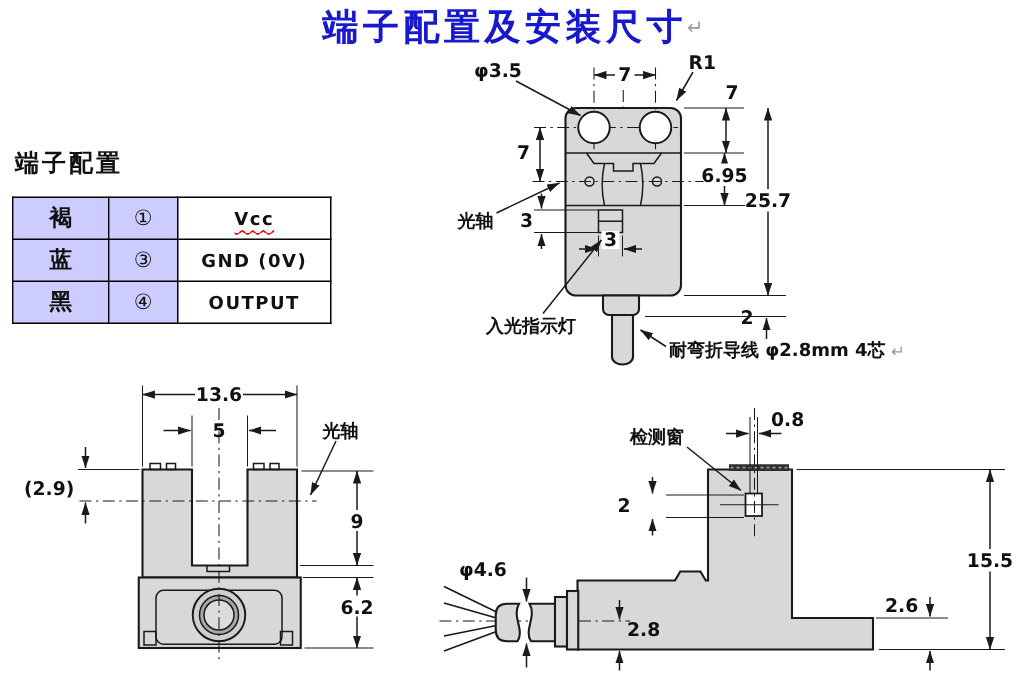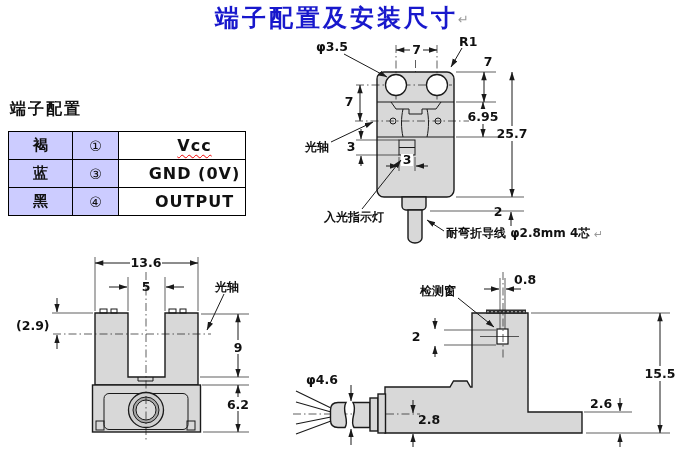--- a/index.html
+++ b/index.html
@@ -6,21 +6,21 @@
   #page{position:relative;width:684px;height:455px;background:#fff;overflow:hidden;
         font-family:"DejaVu Sans","Liberation Sans",sans-serif;color:#111;}
   #title{position:absolute;top:2px;left:0;width:100%;text-align:center;
          font-size:24px;font-weight:bold;letter-spacing:3px;}
   #title .ret{font-size:13px;color:#999;font-weight:normal;letter-spacing:0;vertical-align:middle;}
   #tbl-heading{position:absolute;left:10px;top:99px;font-size:16px;font-weight:bold;letter-spacing:2px;}
   #term-table{position:absolute;left:8px;top:131px;border-collapse:collapse;table-layout:fixed;}
   #term-table td{border:1px solid #000;height:27px;text-align:center;padding:0;overflow:hidden;}
   #term-table td.c1{width:63px;font-size:15px;font-weight:bold;}
   #term-table td.c2{width:45px;font-size:14px;}
-  #term-table td.c3{width:101px;font-size:16px;font-weight:bold;letter-spacing:1px;padding-left:25px;}
+  #term-table td.c3{width:101px;font-size:12px;font-weight:bold;letter-spacing:1px;}
   #term-table .shade{background:#ccccff;}
   .wavy{text-decoration:underline;text-decoration-style:wavy;text-decoration-color:#e00;text-decoration-thickness:1px;text-underline-offset:3px;}
   svg{position:absolute;left:0;top:0;}
   .out{fill:#d8d8d8;stroke:#1a1a1a;stroke-width:1.4;}
   .thin{fill:none;stroke:#1a1a1a;stroke-width:1;}
   .dim{stroke:#1a1a1a;stroke-width:1;fill:none;}
   .ext{stroke:#1a1a1a;stroke-width:0.7;fill:none;}
   .dd{stroke:#1a1a1a;stroke-width:0.7;fill:none;stroke-dasharray:8 3 1.5 3;}
   .tbg{fill:#fff;}
   text{fill:#111;}

